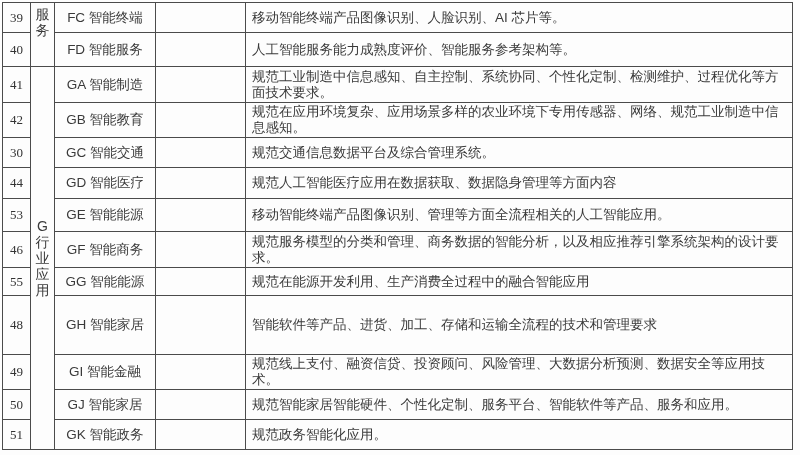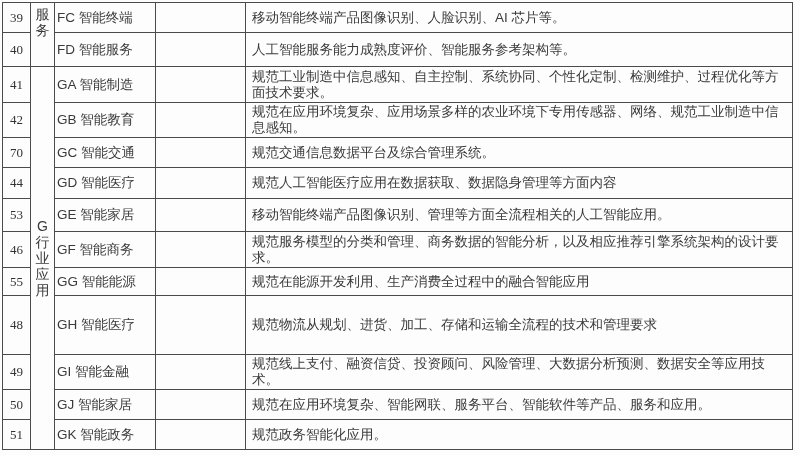--- a/index.html
+++ b/index.html
@@ -43,20 +43,21 @@
     width:16px;
     margin:0 auto;
     word-break:break-all;
     line-height:16px;
     font-size:14px;
     text-align:center;
   }
   td.cat.top{vertical-align:top;}
   td.cat.top .vtext{padding-top:3px;}
   td.code{
+    text-align:center;
     font-size:13.5px;
     white-space:nowrap;
     padding:0 2px;
   }
   td.stdno{padding:0;}
   td.desc{
     font-size:13.5px;
     line-height:16px;
     padding:1px 6px;
     text-align:left;
@@ -98,66 +99,66 @@
       <td class="stdno"></td>
       <td class="desc">规范工业制造中信息感知、自主控制、系统协同、个性化定制、检测维护、过程优化等方面技术要求。</td>
     </tr>
     <tr style="height:34px">
       <td class="num">42</td>
       <td class="code">GB 智能教育</td>
       <td class="stdno"></td>
       <td class="desc">规范在应用环境复杂、应用场景多样的农业环境下专用传感器、网络、规范工业制造中信息感知。</td>
     </tr>
     <tr style="height:30px">
-      <td class="num">70</td>
+      <td class="num">30</td>
       <td class="code">GC 智能交通</td>
       <td class="stdno"></td>
       <td class="desc">规范交通信息数据平台及综合管理系统。</td>
     </tr>
     <tr style="height:31px">
       <td class="num">44</td>
       <td class="code">GD 智能医疗</td>
       <td class="stdno"></td>
       <td class="desc">规范人工智能医疗应用在数据获取、数据隐身管理等方面内容</td>
     </tr>
     <tr style="height:33px">
       <td class="num">53</td>
-      <td class="code">GE 智能家居</td>
+      <td class="code">GE 智能能源</td>
       <td class="stdno"></td>
       <td class="desc">移动智能终端产品图像识别、管理等方面全流程相关的人工智能应用。</td>
     </tr>
     <tr style="height:36px">
       <td class="num">46</td>
       <td class="code">GF 智能商务</td>
       <td class="stdno"></td>
       <td class="desc">规范服务模型的分类和管理、商务数据的智能分析，以及相应推荐引擎系统架构的设计要求。</td>
     </tr>
     <tr style="height:28px">
       <td class="num">55</td>
       <td class="code">GG 智能能源</td>
       <td class="stdno"></td>
       <td class="desc">规范在能源开发利用、生产消费全过程中的融合智能应用</td>
     </tr>
     <tr style="height:59px">
       <td class="num">48</td>
-      <td class="code">GH 智能医疗</td>
+      <td class="code">GH 智能家居</td>
       <td class="stdno"></td>
-      <td class="desc">规范物流从规划、进货、加工、存储和运输全流程的技术和管理要求</td>
+      <td class="desc">智能软件等产品、进货、加工、存储和运输全流程的技术和管理要求</td>
     </tr>
     <tr style="height:33px">
       <td class="num">49</td>
       <td class="code">GI 智能金融</td>
       <td class="stdno"></td>
       <td class="desc">规范线上支付、融资信贷、投资顾问、风险管理、大数据分析预测、数据安全等应用技术。</td>
     </tr>
     <tr style="height:30px">
       <td class="num">50</td>
       <td class="code">GJ 智能家居</td>
       <td class="stdno"></td>
-      <td class="desc">规范在应用环境复杂、智能网联、服务平台、智能软件等产品、服务和应用。</td>
+      <td class="desc">规范智能家居智能硬件、个性化定制、服务平台、智能软件等产品、服务和应用。</td>
     </tr>
     <tr style="height:30px">
       <td class="num">51</td>
       <td class="code">GK 智能政务</td>
       <td class="stdno"></td>
       <td class="desc">规范政务智能化应用。</td>
     </tr>
   </tbody>
 </table>
 

